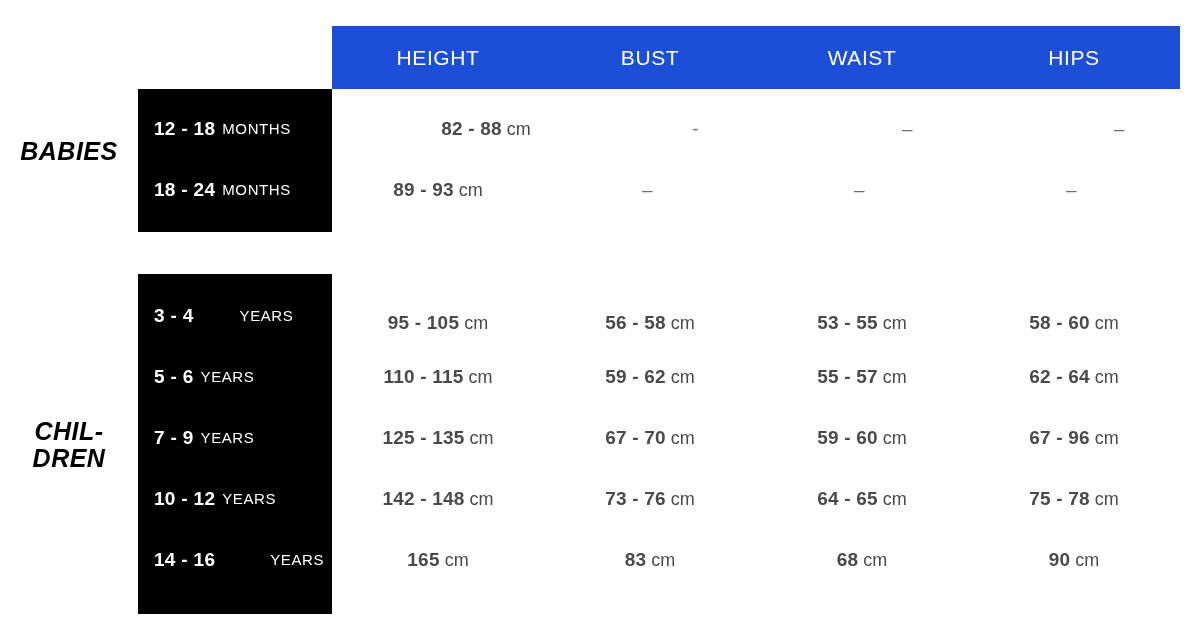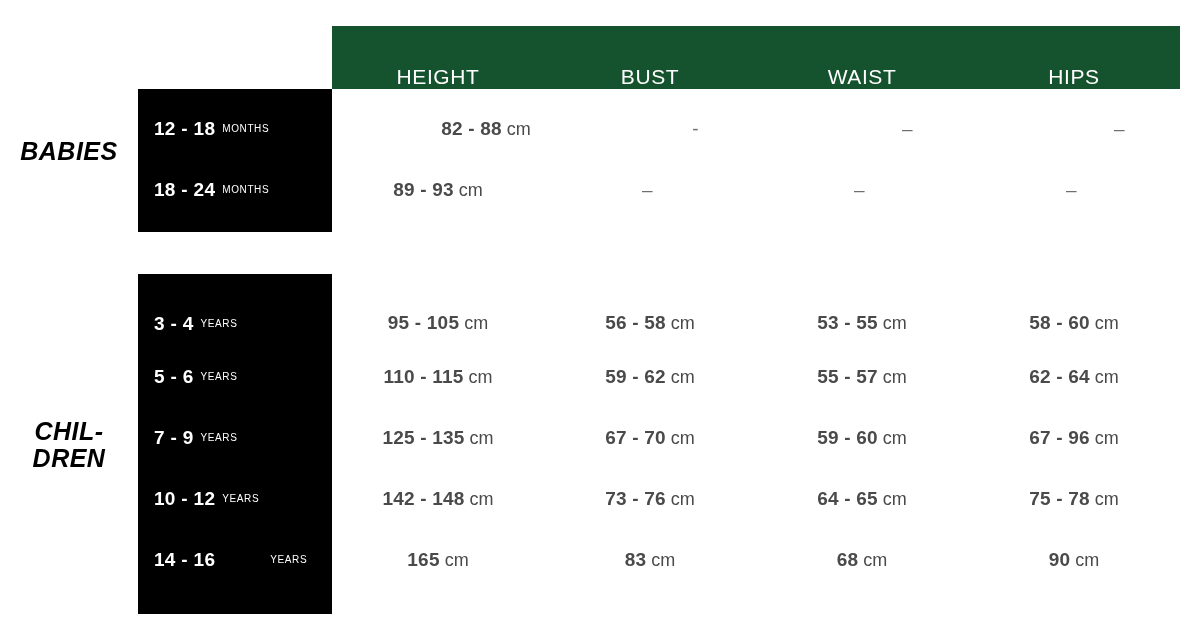--- a/index.html
+++ b/index.html
@@ -24,23 +24,23 @@
     height: 642px;
   }
 
   
   .header-band {
     position: absolute;
     left: 332px;
     top: 26px;
     width: 848px;
     height: 63px;
-    background: #14532d;
+    background: #1d4ed8;
     display: flex;
-    align-items: flex-end;
+    align-items: center;
   }
   .header-cell {
     flex: 1 1 0;
     text-align: center;
     color: #ffffff;
     font-size: 21px;
     font-weight: 400;
     letter-spacing: 0.6px;
   }
 
@@ -93,21 +93,21 @@
     box-sizing: border-box;
     color: #ffffff;
     white-space: nowrap;
   }
   .age-num {
     font-size: 19px;
     font-weight: bold;
     letter-spacing: 0.3px;
   }
   .age-unit {
-    font-size: 10px;
+    font-size: 15px;
     font-weight: 400;
     margin-left: 7px;
     letter-spacing: 0.6px;
   }
 
   
   .meas-row {
     position: absolute;
     left: 332px;
     width: 848px;
@@ -195,21 +195,21 @@
       <span class="val" style="font-weight:400;color:#6e6e6e;">–</span><span class="unit"></span>
     </div>
     <div class="meas-cell dash">
       <span class="val" style="font-weight:400;color:#6e6e6e;">–</span><span class="unit"></span>
     </div>
     <div class="meas-cell dash">
       <span class="val" style="font-weight:400;color:#6e6e6e;">–</span><span class="unit"></span>
     </div>
   </div>
 
-  <div class="age-row" style="top:293px;">
+  <div class="age-row" style="top:285px;gap:39px;">
     <span class="age-num">3 - 4</span>
     <span class="age-unit">YEARS</span>
   </div>
   <div class="meas-row" style="top:292px;">
     <div class="meas-cell">
       <span class="val">95 - 105</span><span class="unit">cm</span>
     </div>
     <div class="meas-cell">
       <span class="val">56 - 58</span><span class="unit">cm</span>
     </div>

